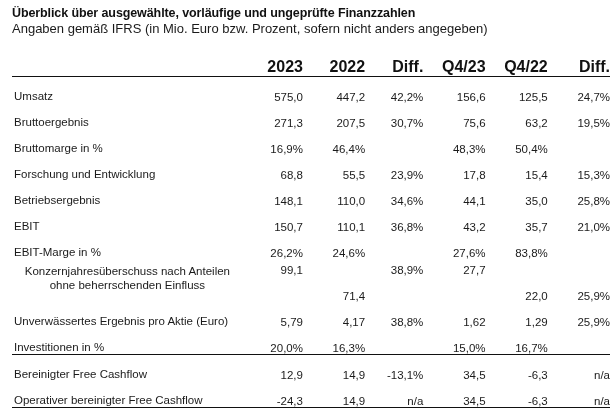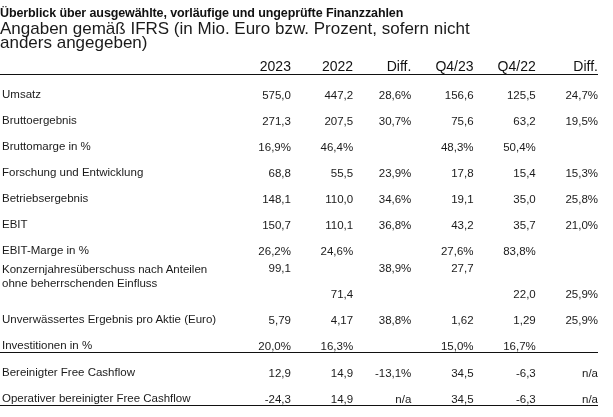--- a/index.html
+++ b/index.html
@@ -11,51 +11,51 @@
     height: 417px;
     background: #ffffff;
     font-family: "Liberation Sans", sans-serif;
     color: #1a1a1a;
     overflow: hidden;
   }
   .page {
     width: 526px;
     height: 417px;
     box-sizing: border-box;
-    padding: 6px 8px 0 0;
+    padding: 6px 8px 0 12px;
     position: relative;
   }
   .doc-title {
     font-size: 12.5px;
     font-weight: bold;
     color: #111111;
     line-height: 15px;
     margin: 0 0 1px 0;
     letter-spacing: -0.1px;
   }
   .doc-subtitle {
-    font-size: 17px;
+    font-size: 13px;
     font-weight: normal;
     color: #1a1a1a;
     line-height: 14px;
-    margin: 0 0 8px 0;
+    margin: 0 0 22px 0;
   }
   table.fin {
     border-collapse: collapse;
     width: 598px;
     table-layout: fixed;
     font-size: 11.5px;
   }
   table.fin th, table.fin td {
     padding: 0;
     vertical-align: bottom;
   }
   thead th {
-    font-weight: normal;
-    font-size: 14px;
+    font-weight: bold;
+    font-size: 16px;
     color: #111111;
     padding-bottom: 3px;
     border-bottom: 1.4px solid #111111;
     text-align: right;
     white-space: nowrap;
   }
   thead th.label-col {
     text-align: left;
     border-bottom: 1.4px solid #111111;
   }
@@ -72,20 +72,21 @@
     padding-left: 2px;
     line-height: 13.5px;
   }
   tbody tr.two-line td {
     height: 38px;
     vertical-align: bottom;
   }
   tbody tr.two-line td.label {
     vertical-align: top;
     padding-top: 5px;
+    text-align: center;
   }
   tbody tr.two-line td.mid-align {
     vertical-align: middle;
     padding-bottom: 0;
   }
   tbody tr.sep-top td {
     border-top: 1.1px solid #111111;
     margin-left: 8px;
   }
   tbody tr.last-row td {
@@ -131,21 +132,21 @@
         <th class="pad-right">Q4/22</th>
         <th class="pad-right">Diff.</th>
       </tr>
     </thead>
     <tbody>
 
       <tr>
         <td class="label">Umsatz</td>
         <td class="pad-right">575,0</td>
         <td class="pad-right">447,2</td>
-        <td class="pad-right">28,6%</td>
+        <td class="pad-right">42,2%</td>
         <td class="pad-right">156,6</td>
         <td class="pad-right">125,5</td>
         <td class="pad-right">24,7%</td>
       </tr>
 
       <tr>
         <td class="label">Bruttoergebnis</td>
         <td class="pad-right">271,3</td>
         <td class="pad-right">207,5</td>
         <td class="pad-right">30,7%</td>
@@ -172,21 +173,21 @@
         <td class="pad-right">17,8</td>
         <td class="pad-right">15,4</td>
         <td class="pad-right">15,3%</td>
       </tr>
 
       <tr>
         <td class="label">Betriebsergebnis</td>
         <td class="pad-right">148,1</td>
         <td class="pad-right">110,0</td>
         <td class="pad-right">34,6%</td>
-        <td class="pad-right">19,1</td>
+        <td class="pad-right">44,1</td>
         <td class="pad-right">35,0</td>
         <td class="pad-right">25,8%</td>
       </tr>
 
       <tr>
         <td class="label">EBIT</td>
         <td class="pad-right">150,7</td>
         <td class="pad-right">110,1</td>
         <td class="pad-right">36,8%</td>
         <td class="pad-right">43,2</td>

